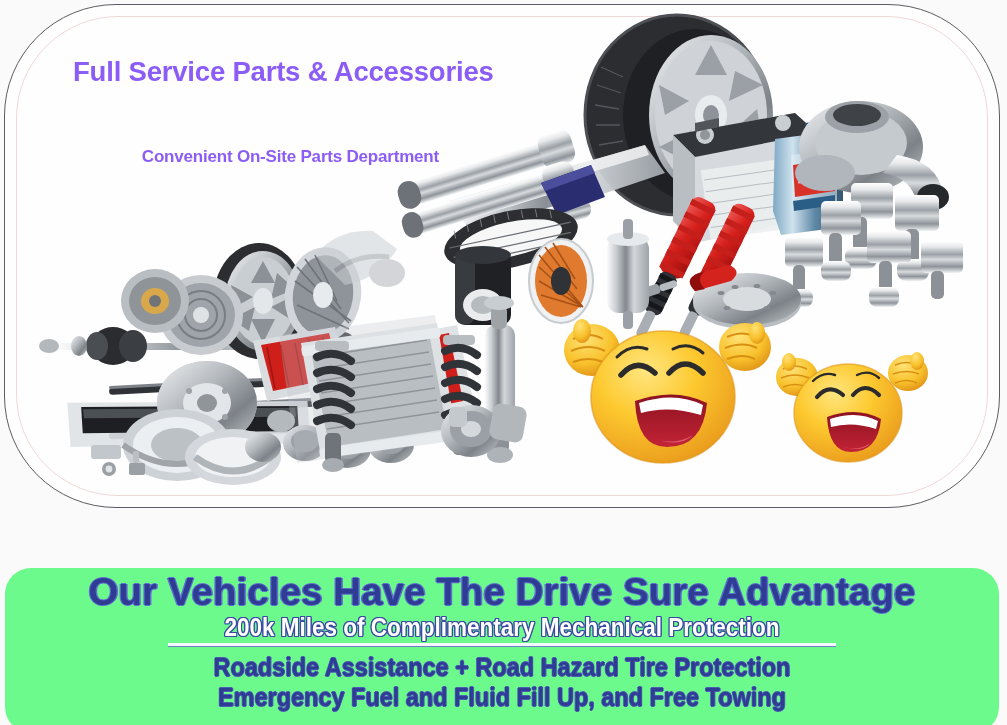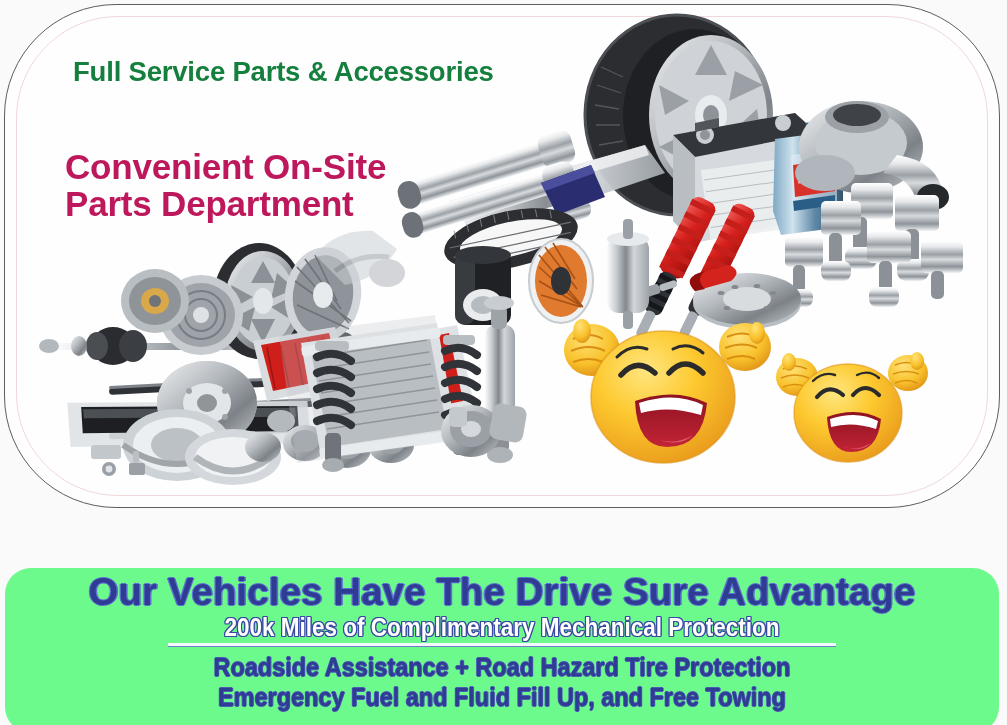--- a/index.html
+++ b/index.html
@@ -50,33 +50,33 @@
     pointer-events: none;
   }
 
   
   .hero-heading-1 {
     position: absolute;
     left: 68px;
     top: 51px;
     font-size: 27.5px;
     font-weight: bold;
-    color: #15803d;
+    color: #8b5cf6;
     letter-spacing: -0.2px;
     white-space: nowrap;
   }
   .hero-heading-2 {
     position: absolute;
     left: 60px;
     top: 143px;
     width: 374px;
-    text-align: left;
-    font-size: 35px;
+    text-align: right;
+    font-size: 17px;
     font-weight: bold;
-    color: #be185d;
+    color: #8b5cf6;
     line-height: 1.06;
     letter-spacing: -0.2px;
   }
 
   
   .collage {
     position: absolute;
     left: 0;
     top: 0;
     width: 996px;

